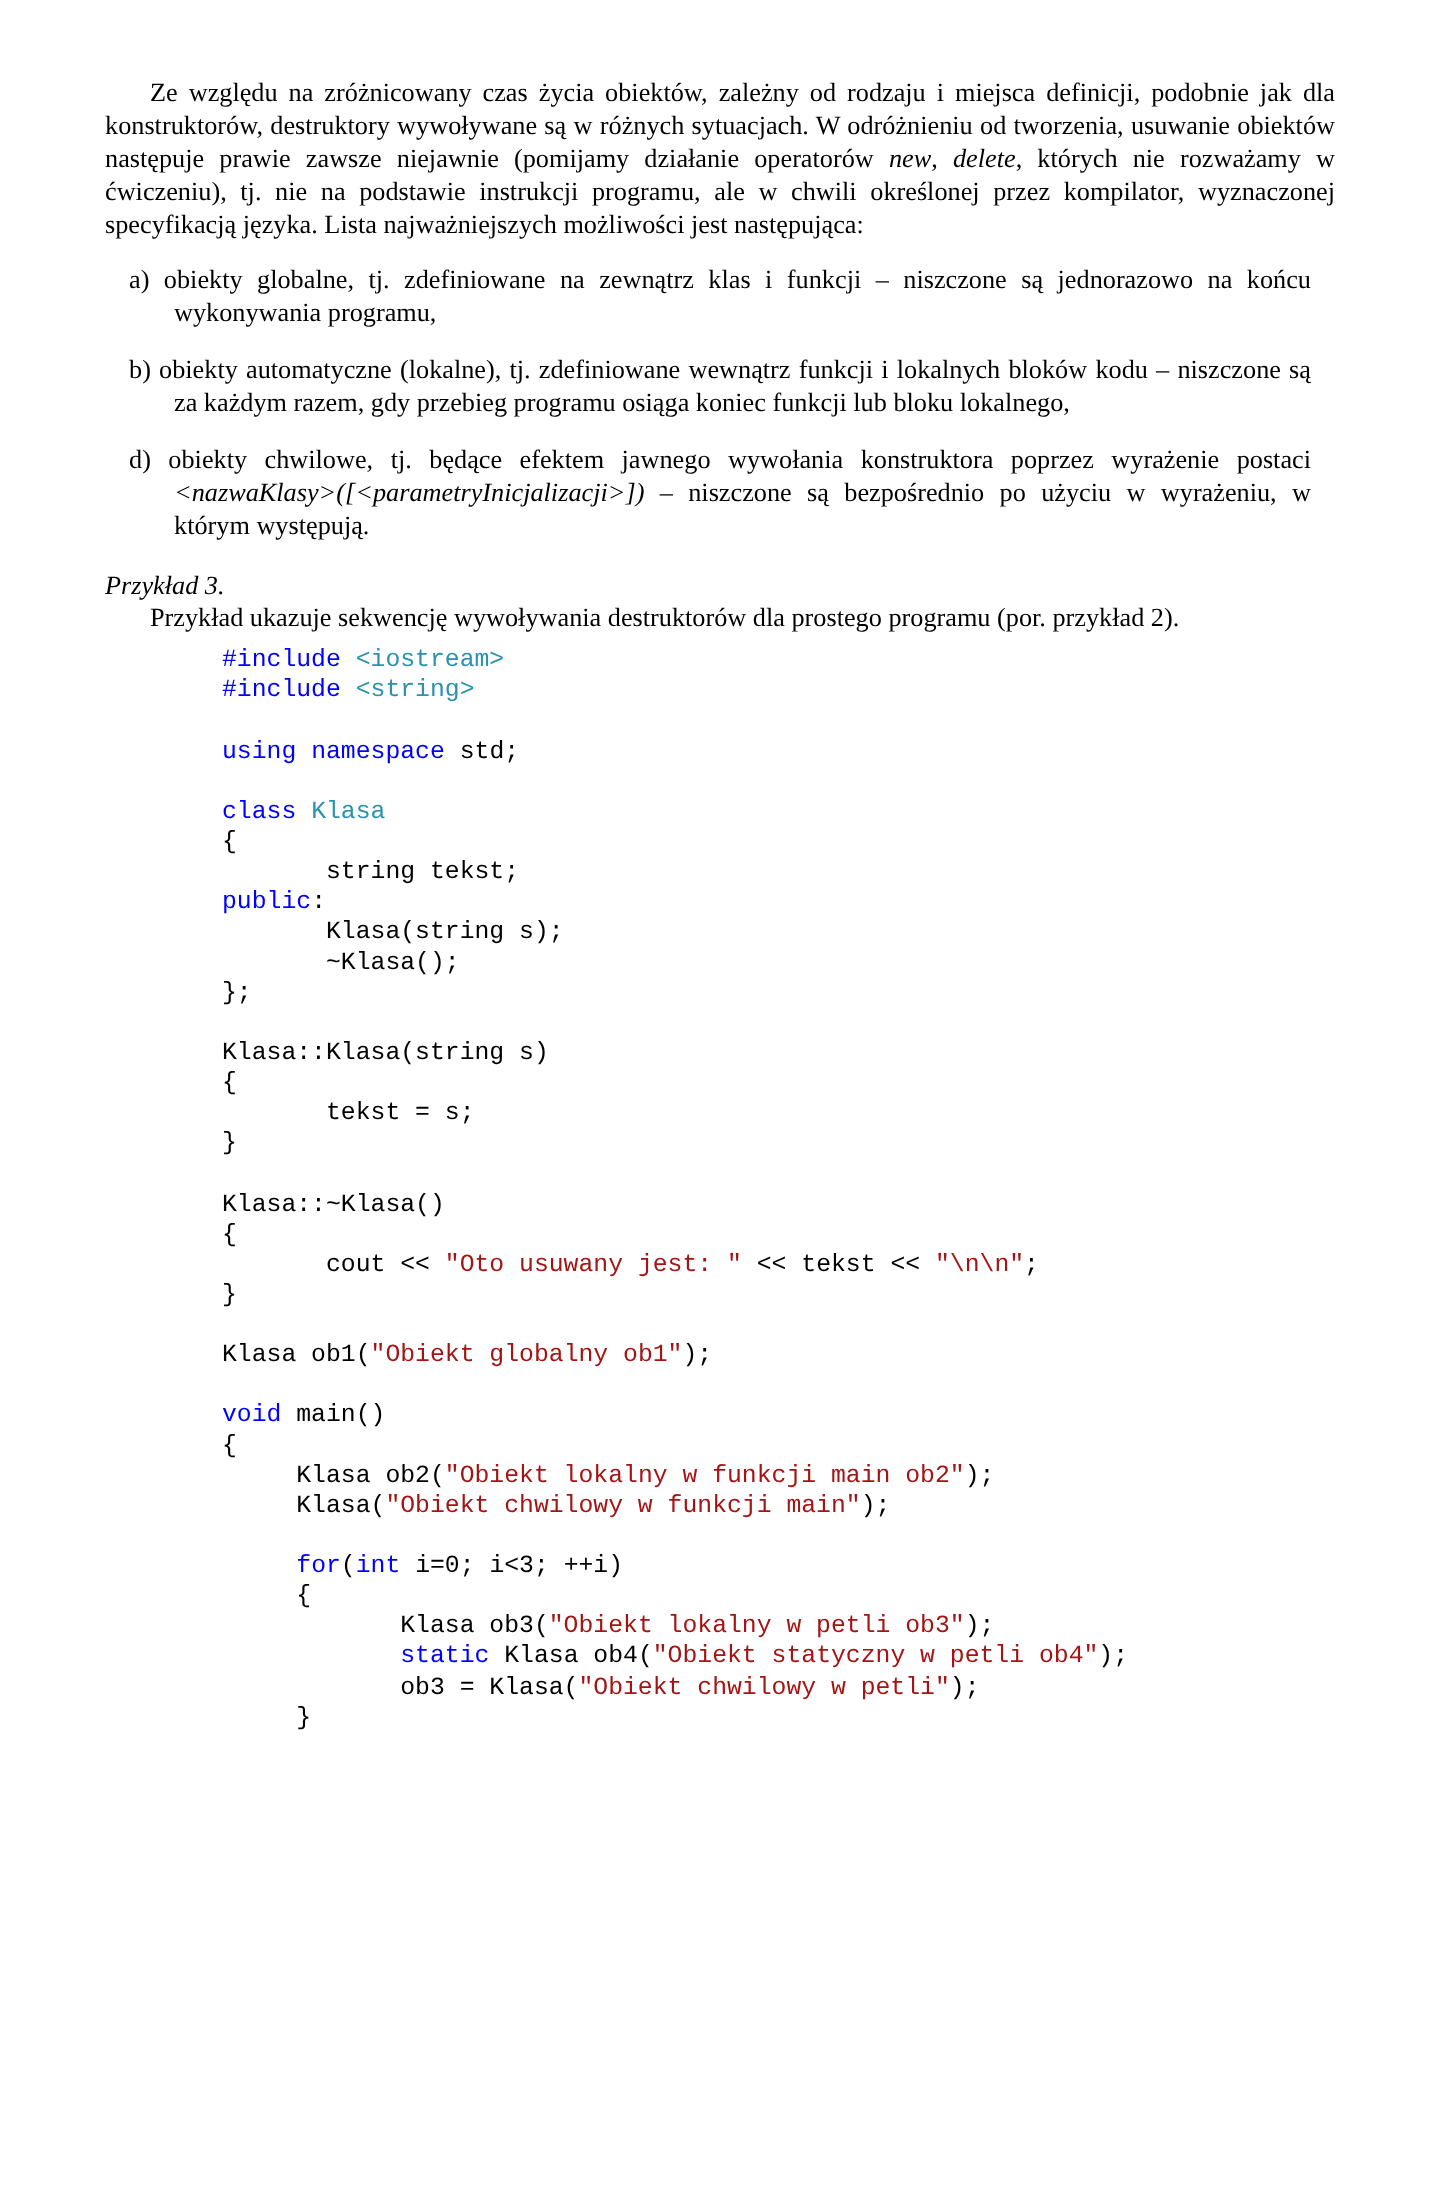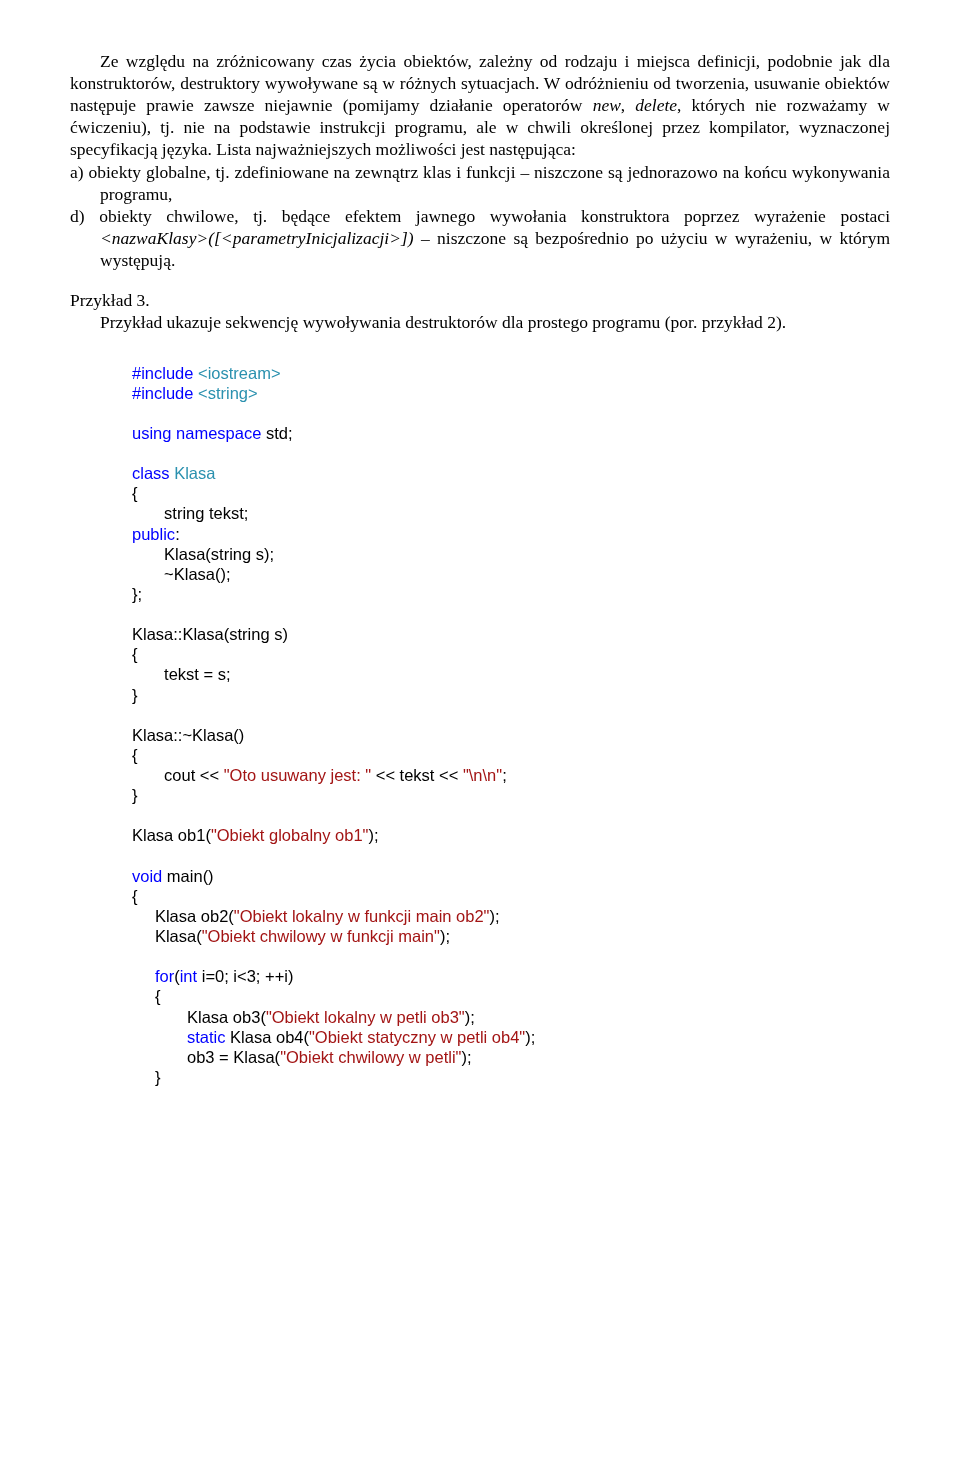--- a/index.html
+++ b/index.html
@@ -20,50 +20,52 @@
   .indent-first {
     text-indent: 30px;
   }
   .list {
     margin: 0 0 18px 0;
   }
   .list .item {
     text-align: justify;
     padding-left: 30px;
     text-indent: -30px;
-    margin: 0;
+    margin: 16px;
   }
   .labelhead {
+    font-style: italic;
     margin: 18px 0 0 0;
   }
   .afterlabel {
-    margin: 0 0 29px 0;
+    margin: 0 0 7px 0;
   }
   .code {
-    font-family: Liberation Sans, sans-serif;
+    font-family: Liberation Mono, monospace;
     font-size: 16.5px;
     white-space: pre;
-    margin-left: 62px;
+    margin-left: 78px;
     line-height: 1.22;
   }
   .c-blue { color: #0000ff; }
   .c-teal { color: #2b91af; }
   .c-str  { color: #a31515; }
   .c-blk  { color: #000; }
   i { font-style: italic; }
 </style>
 </head>
 <body>
 
 <p class="para indent-first">
   <span>Ze względu na zróżnicowany czas życia obiektów, zależny od rodzaju i miejsca definicji, podobnie jak dla konstruktorów, destruktory wywoływane są w różnych sytuacjach. W odróżnieniu od tworzenia, usuwanie obiektów następuje prawie zawsze niejawnie (pomijamy działanie operatorów </span><i>new</i><span>, </span><i>delete</i><span>, których nie rozważamy w ćwiczeniu), tj. nie na podstawie instrukcji programu, ale w chwili określonej przez kompilator, wyznaczonej specyfikacją języka. Lista najważniejszych możliwości jest następująca:</span>
 </p>
 
 <div class="list">
   <p class="item">a)  obiekty globalne, tj. zdefiniowane na zewnątrz klas i funkcji – niszczone są jednorazowo na końcu wykonywania programu,</p>
+  <p class="item">b)  obiekty automatyczne (lokalne), tj. zdefiniowane wewnątrz funkcji i lokalnych bloków kodu – niszczone są za każdym razem, gdy przebieg programu osiąga koniec funkcji lub bloku lokalnego,</p>
   <p class="item">
     <span>d)  obiekty chwilowe, tj. będące efektem jawnego wywołania konstruktora poprzez wyrażenie postaci </span><i>&lt;nazwaKlasy&gt;([&lt;parametryInicjalizacji&gt;])</i><span> – niszczone są bezpośrednio po użyciu w wyrażeniu, w którym występują.</span>
   </p>
 </div>
 
 <p class="labelhead">Przykład 3.</p>
 <p class="para indent-first afterlabel">Przykład ukazuje sekwencję wywoływania destruktorów dla prostego programu (por. przykład 2).</p>
 
 <div class="code" id="code-block"><span class="c-blue">#include</span><span class="c-teal"> &lt;iostream&gt;</span>
 <span class="c-blue">#include</span><span class="c-teal"> &lt;string&gt;</span>

